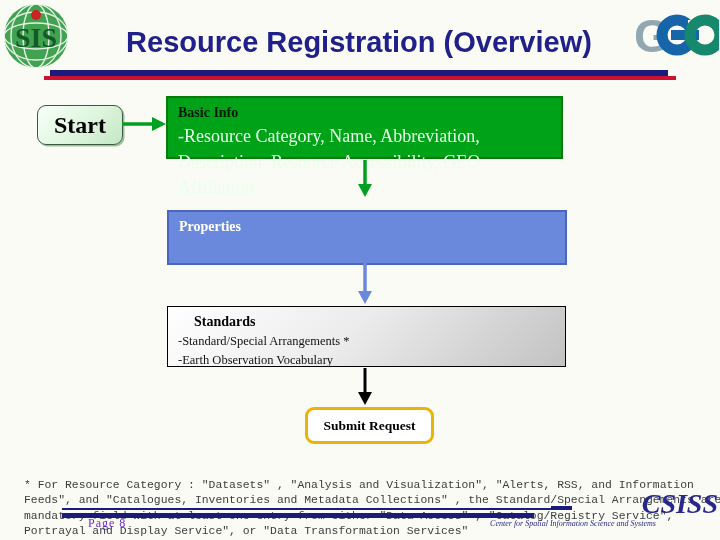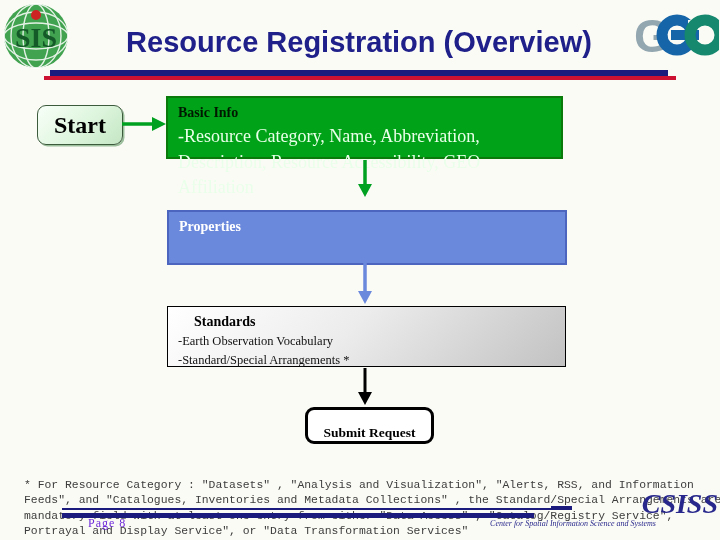--- a/index.html
+++ b/index.html
@@ -47,22 +47,22 @@
   .properties .box-body{color:#f2f5ff;}
   .standards{
     left:167px;top:306px;width:399px;height:61px;
     background:linear-gradient(135deg,#ffffff 0%,#ececec 45%,#c2c2c2 100%);
     border:1.5px solid #000;
   }
   .standards .box-title{color:#000;margin-left:16px;}
   .standards .std-line{font-size:12.5px;color:#111;margin-top:4px;}
   .submit-box{
     left:305px;top:407px;width:123px;height:31px;border-radius:9px;
-    background:#fff;border:3px solid #000000;
-    display:flex;align-items:flex-end;justify-content:center;
+    background:#fff;border:3px solid #eab308;
+    display:flex;align-items:center;justify-content:center;
     font-weight:bold;font-size:13.5px;color:#000;
   }
   .arrows{left:0;top:0;width:720px;height:540px;pointer-events:none;}
 
   
   .footnote{
     left:24px;top:450px;width:707px;
     font-family:Liberation Mono, monospace;font-size:11.4px;
     line-height:1.34;color:#3d3d3d;margin-top:28px;
   }
@@ -125,22 +125,22 @@
   <div class="box-title">Basic Info</div>
   <div class="box-body">-Resource Category, Name, Abbreviation, Description, Resource Accessibility, GEO Affiliation</div>
 </div>
 
 <div class="abs box properties">
   <div class="box-title">Properties</div>
 </div>
 
 <div class="abs box standards">
   <div class="box-title">Standards</div>
+  <div class="std-line">-Standard/Special Arrangements *</div>
   <div class="std-line">-Earth Observation Vocabulary</div>
-  <div class="std-line">-Standard/Special Arrangements *</div>
 </div>
 
 <div class="abs submit-box">
   <span>Submit Request</span>
 </div>
 
 <svg class="abs arrows" viewBox="0 0 720 540">
 
   <g>
     <line x1="122" y1="124" x2="154" y2="124" stroke="#00a020" stroke-width="3.5"></line>

